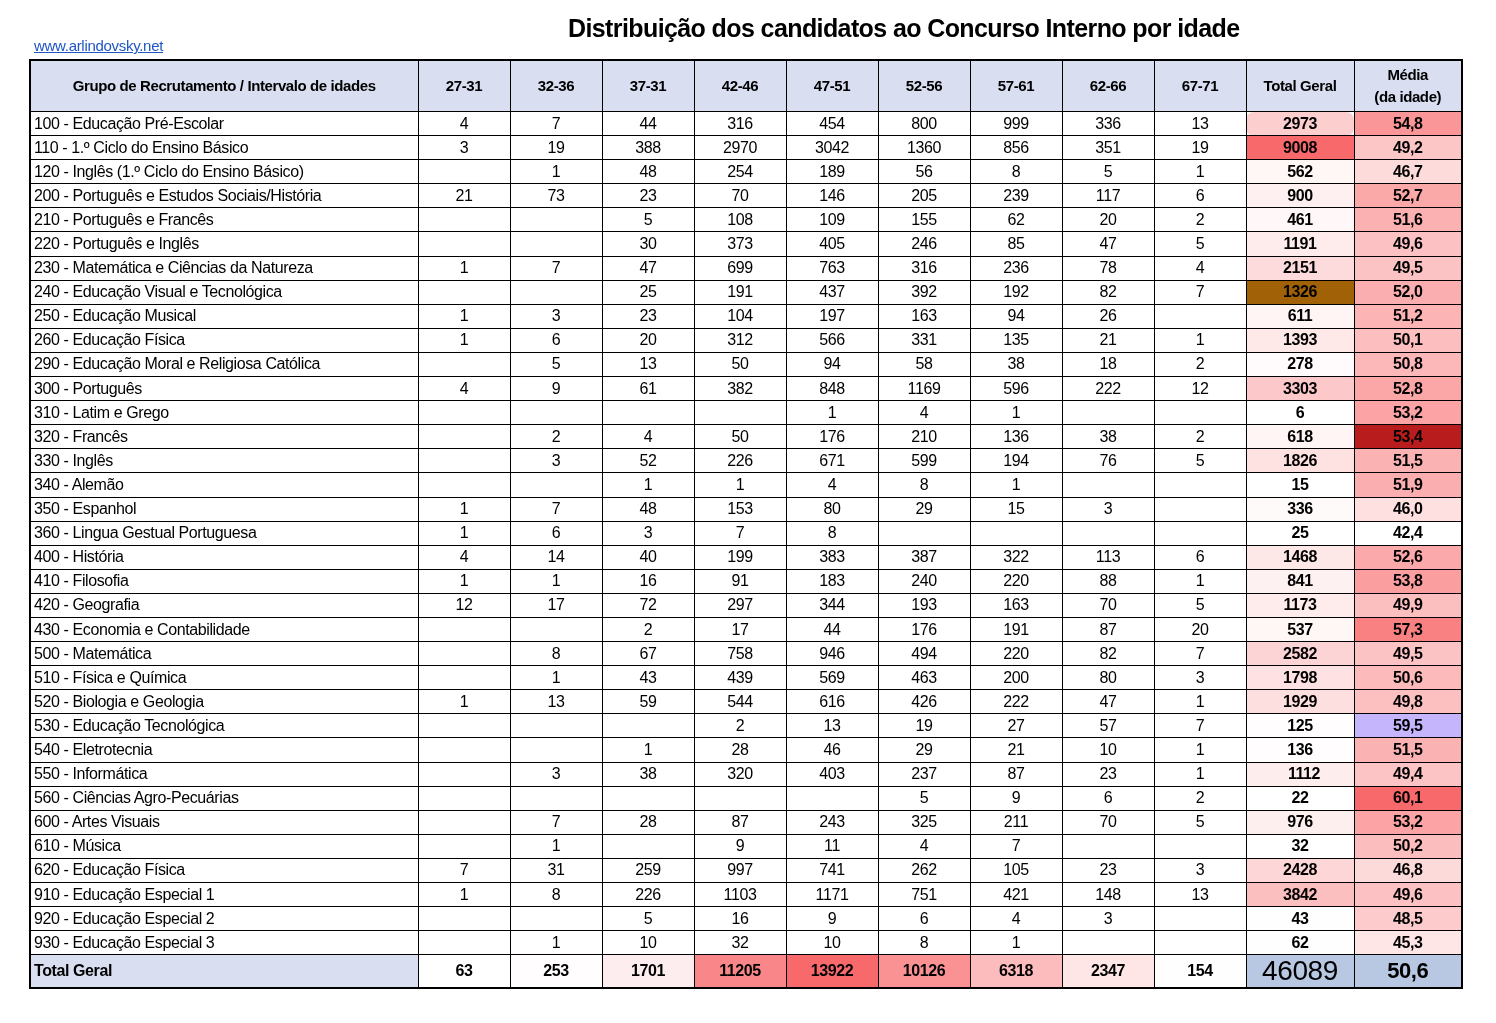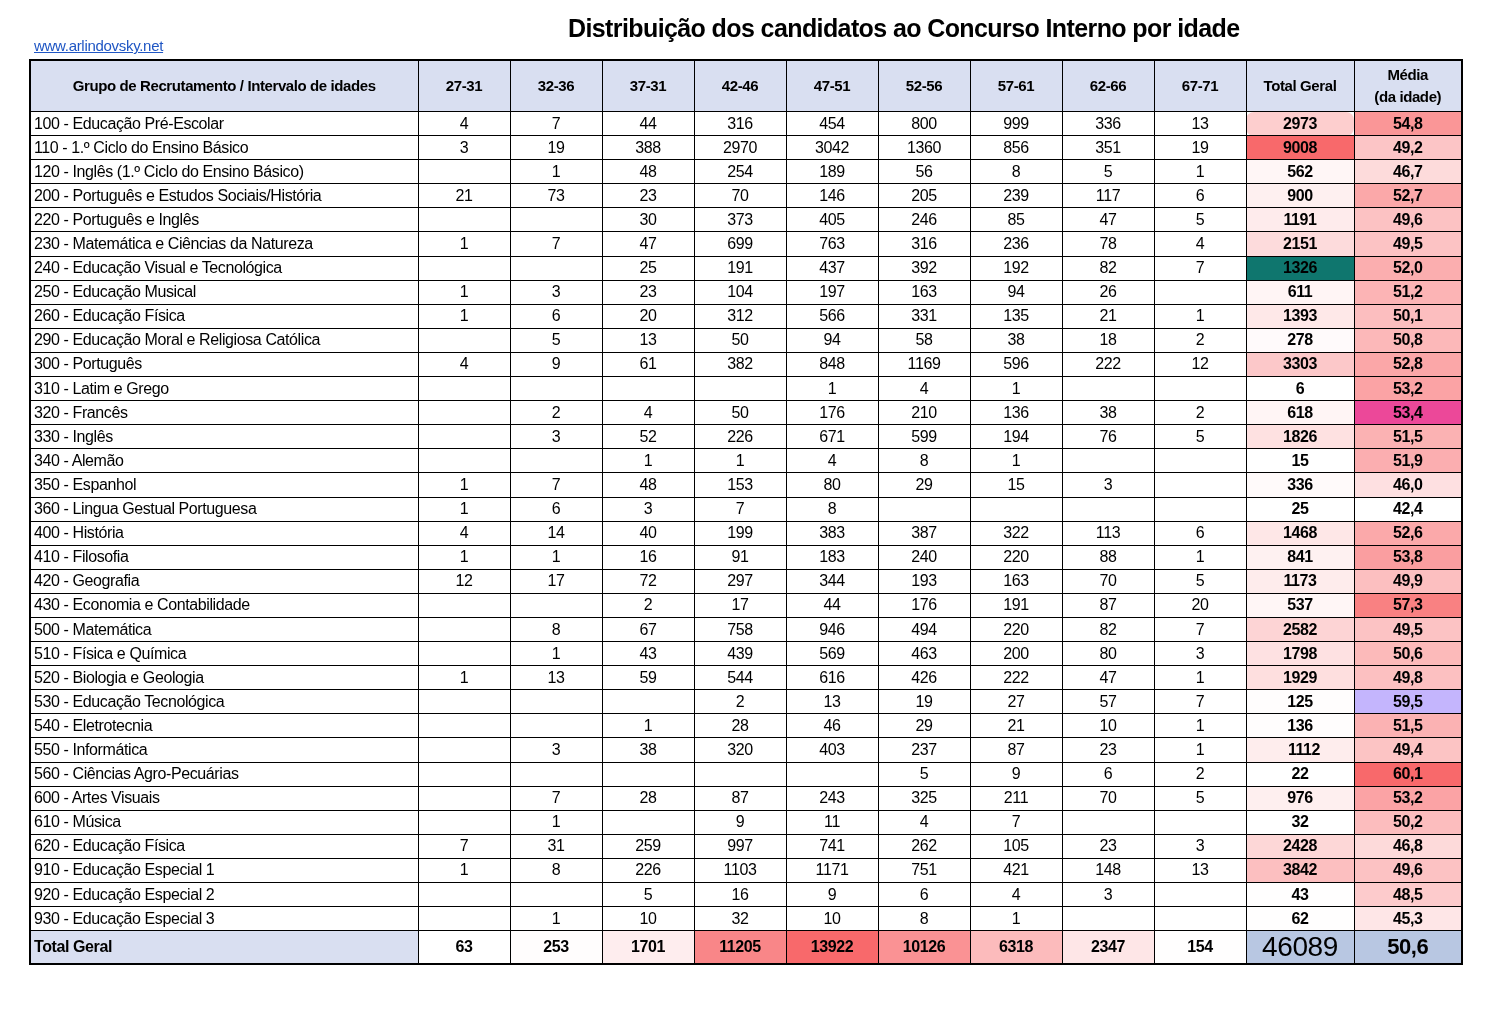--- a/index.html
+++ b/index.html
@@ -109,20 +109,34 @@
         <td>70</td>
         <td>146</td>
         <td>205</td>
         <td>239</td>
         <td>117</td>
         <td>6</td>
         <td class="tot" style="background: rgb(254, 240, 240);">900</td>
         <td class="avg" style="background: rgb(251, 168, 169);">52,7</td>
       </tr>
       <tr>
+        <td class="label">210 - Português e Francês</td>
+        <td></td>
+        <td></td>
+        <td>5</td>
+        <td>108</td>
+        <td>109</td>
+        <td>155</td>
+        <td>62</td>
+        <td>20</td>
+        <td>2</td>
+        <td class="tot" style="background: rgb(255, 247, 248);">461</td>
+        <td class="avg" style="background: rgb(251, 177, 178);">51,6</td>
+      </tr>
+      <tr>
         <td class="label">220 - Português e Inglês</td>
         <td></td>
         <td></td>
         <td>30</td>
         <td>373</td>
         <td>405</td>
         <td>246</td>
         <td>85</td>
         <td>47</td>
         <td>5</td>
@@ -147,21 +161,21 @@
         <td class="label">240 - Educação Visual e Tecnológica</td>
         <td></td>
         <td></td>
         <td>25</td>
         <td>191</td>
         <td>437</td>
         <td>392</td>
         <td>192</td>
         <td>82</td>
         <td>7</td>
-        <td class="tot" style="background: #0f766e;">1326</td>
+        <td class="tot" style="background: #a16207;">1326</td>
         <td class="avg" style="background: rgb(251, 174, 175);">52,0</td>
       </tr>
       <tr>
         <td class="label">250 - Educação Musical</td>
         <td>1</td>
         <td>3</td>
         <td>23</td>
         <td>104</td>
         <td>197</td>
         <td>163</td>
@@ -232,21 +246,21 @@
         <td></td>
         <td>2</td>
         <td>4</td>
         <td>50</td>
         <td>176</td>
         <td>210</td>
         <td>136</td>
         <td>38</td>
         <td>2</td>
         <td class="tot" style="background: rgb(255, 245, 245);">618</td>
-        <td class="avg" style="background: #ec4899;">53,4</td>
+        <td class="avg" style="background: #b91c1c;">53,4</td>
       </tr>
       <tr>
         <td class="label">330 - Inglês</td>
         <td></td>
         <td>3</td>
         <td>52</td>
         <td>226</td>
         <td>671</td>
         <td>599</td>
         <td>194</td>

